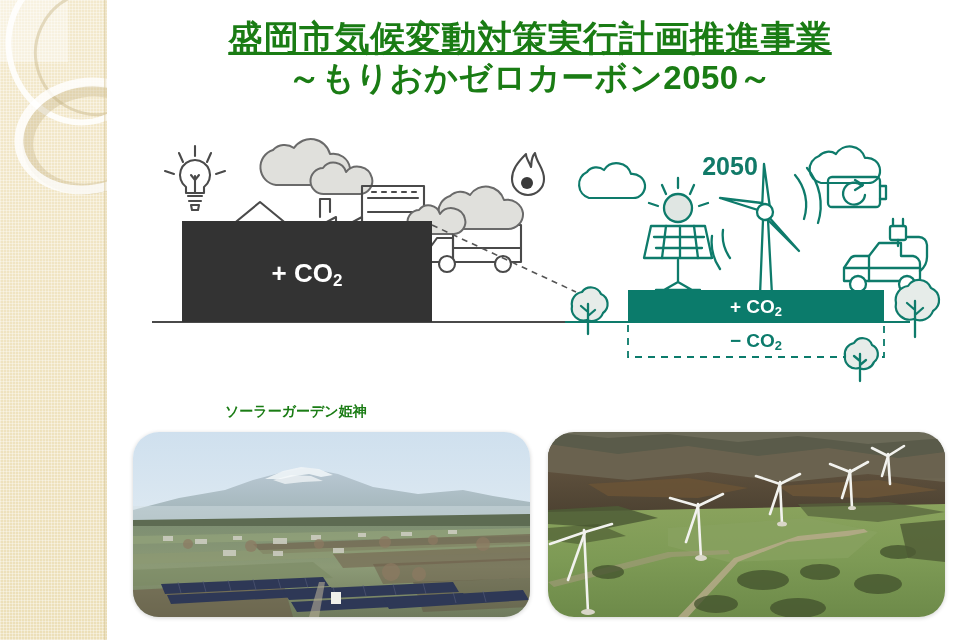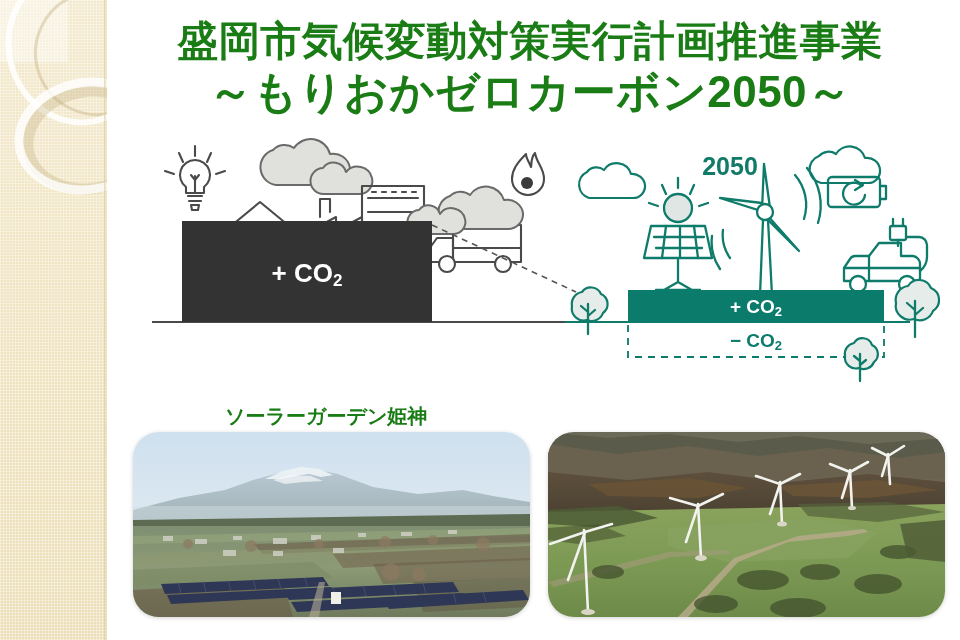--- a/index.html
+++ b/index.html
@@ -56,30 +56,30 @@
     line-height:1.16;
   }
   .title-line{
     color:#1a7c14;font-weight:bold;letter-spacing:.5px;
     text-shadow:
       -2px -2px 0 #ffffff, 2px -2px 0 #ffffff,
       -2px  2px 0 #ffffff, 2px  2px 0 #ffffff,
       -2px  0   0 #ffffff, 2px  0   0 #ffffff,
        0   -2px 0 #ffffff, 0    2px 0 #ffffff;
   }
-  .title-1{font-size:41px;}
-  .title-2{font-size:44px;}
+  .title-1{font-size:35px;text-decoration:underline;}
+  .title-2{font-size:33px;}
 
   
   .info{position:absolute;left:110px;top:120px;width:850px;height:270px;}
   .info svg{display:block;}
 
   
   .cap{
-    position:absolute;font-size:20px;font-weight:bold;color:#1a7c14;
+    position:absolute;font-size:14px;font-weight:bold;color:#1a7c14;
     text-shadow:
       -1.6px -1.6px 0 #fff, 1.6px -1.6px 0 #fff,
       -1.6px  1.6px 0 #fff, 1.6px  1.6px 0 #fff,
       -1.6px 0 0 #fff, 1.6px 0 0 #fff, 0 -1.6px 0 #fff, 0 1.6px 0 #fff;
     white-space:nowrap;
   }
   .cap-left{left:225px;top:403px;}
   .cap-right{left:645px;top:403px;}
 
   

